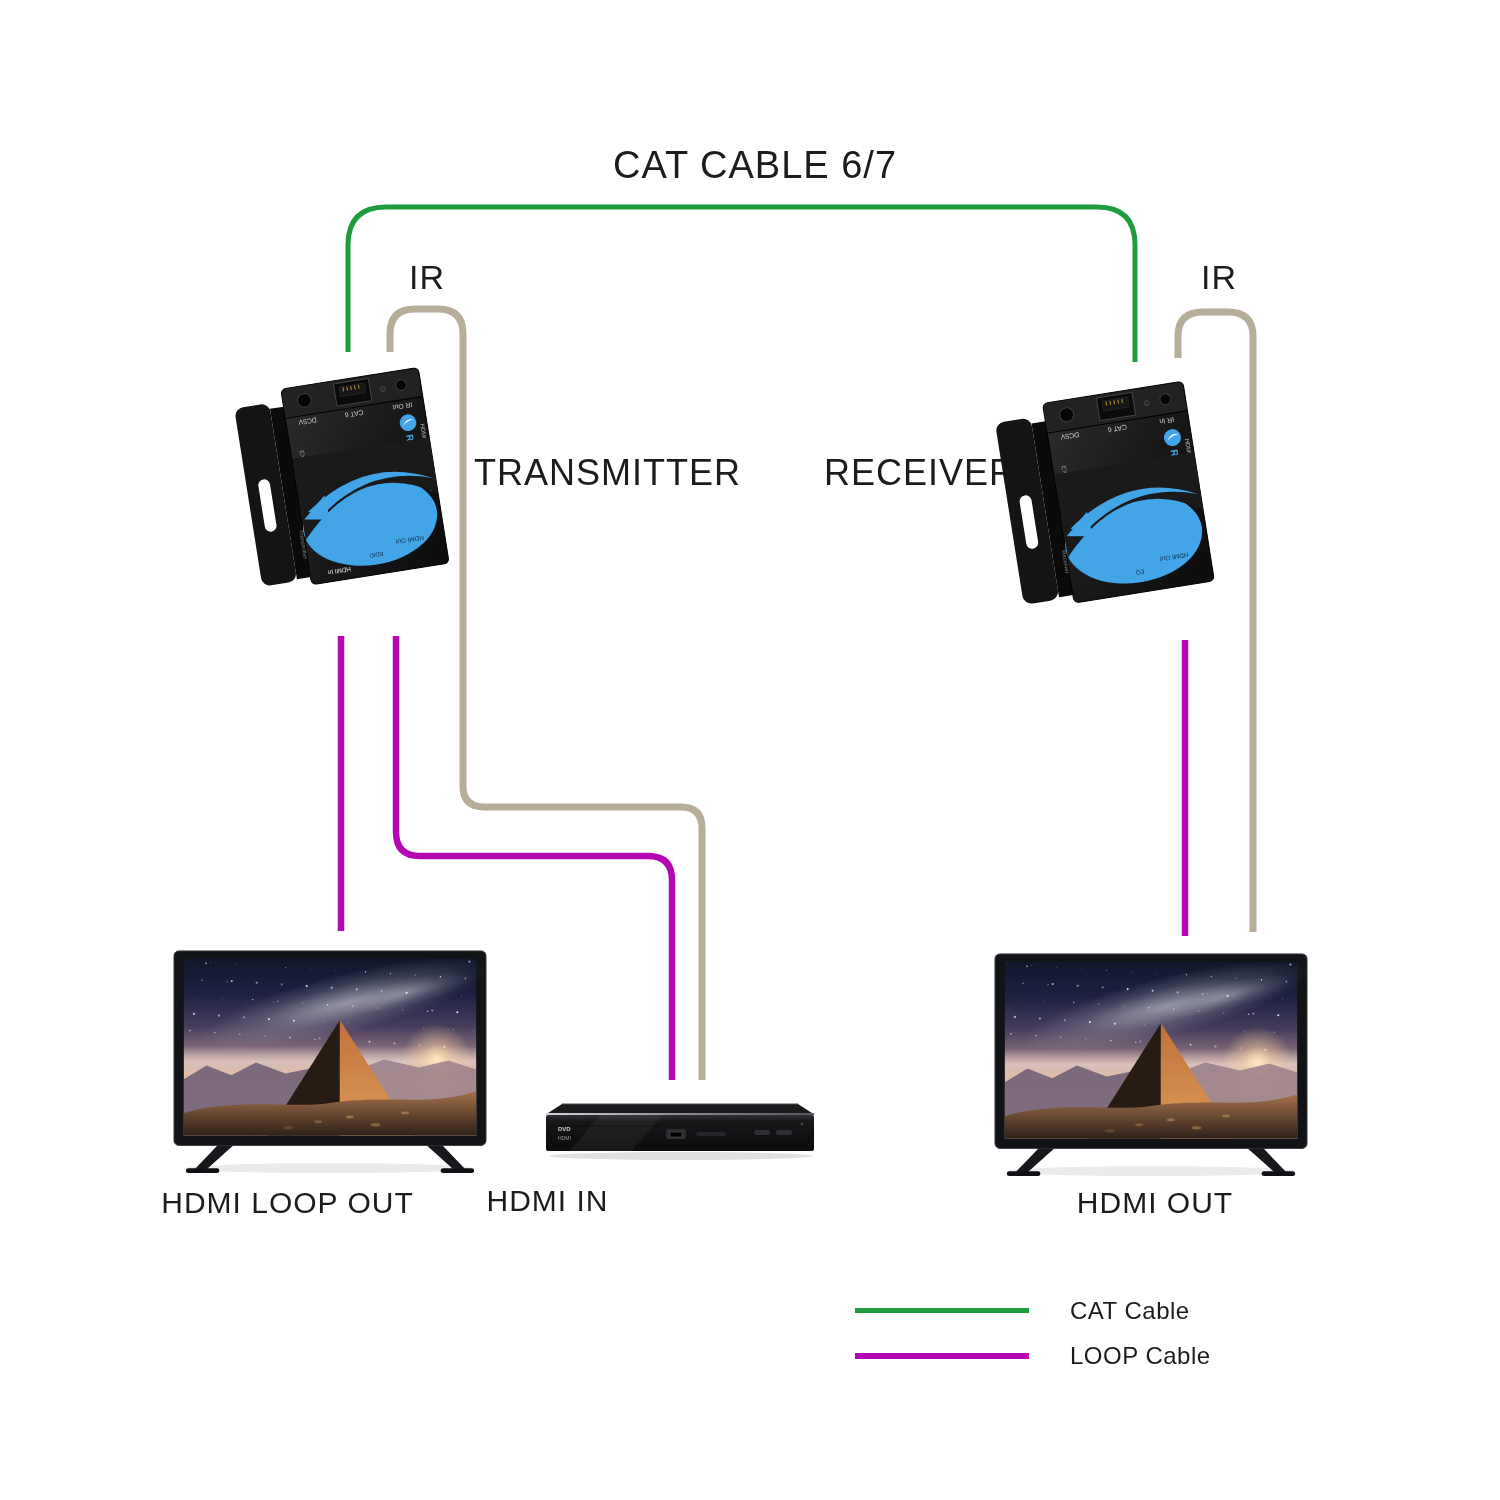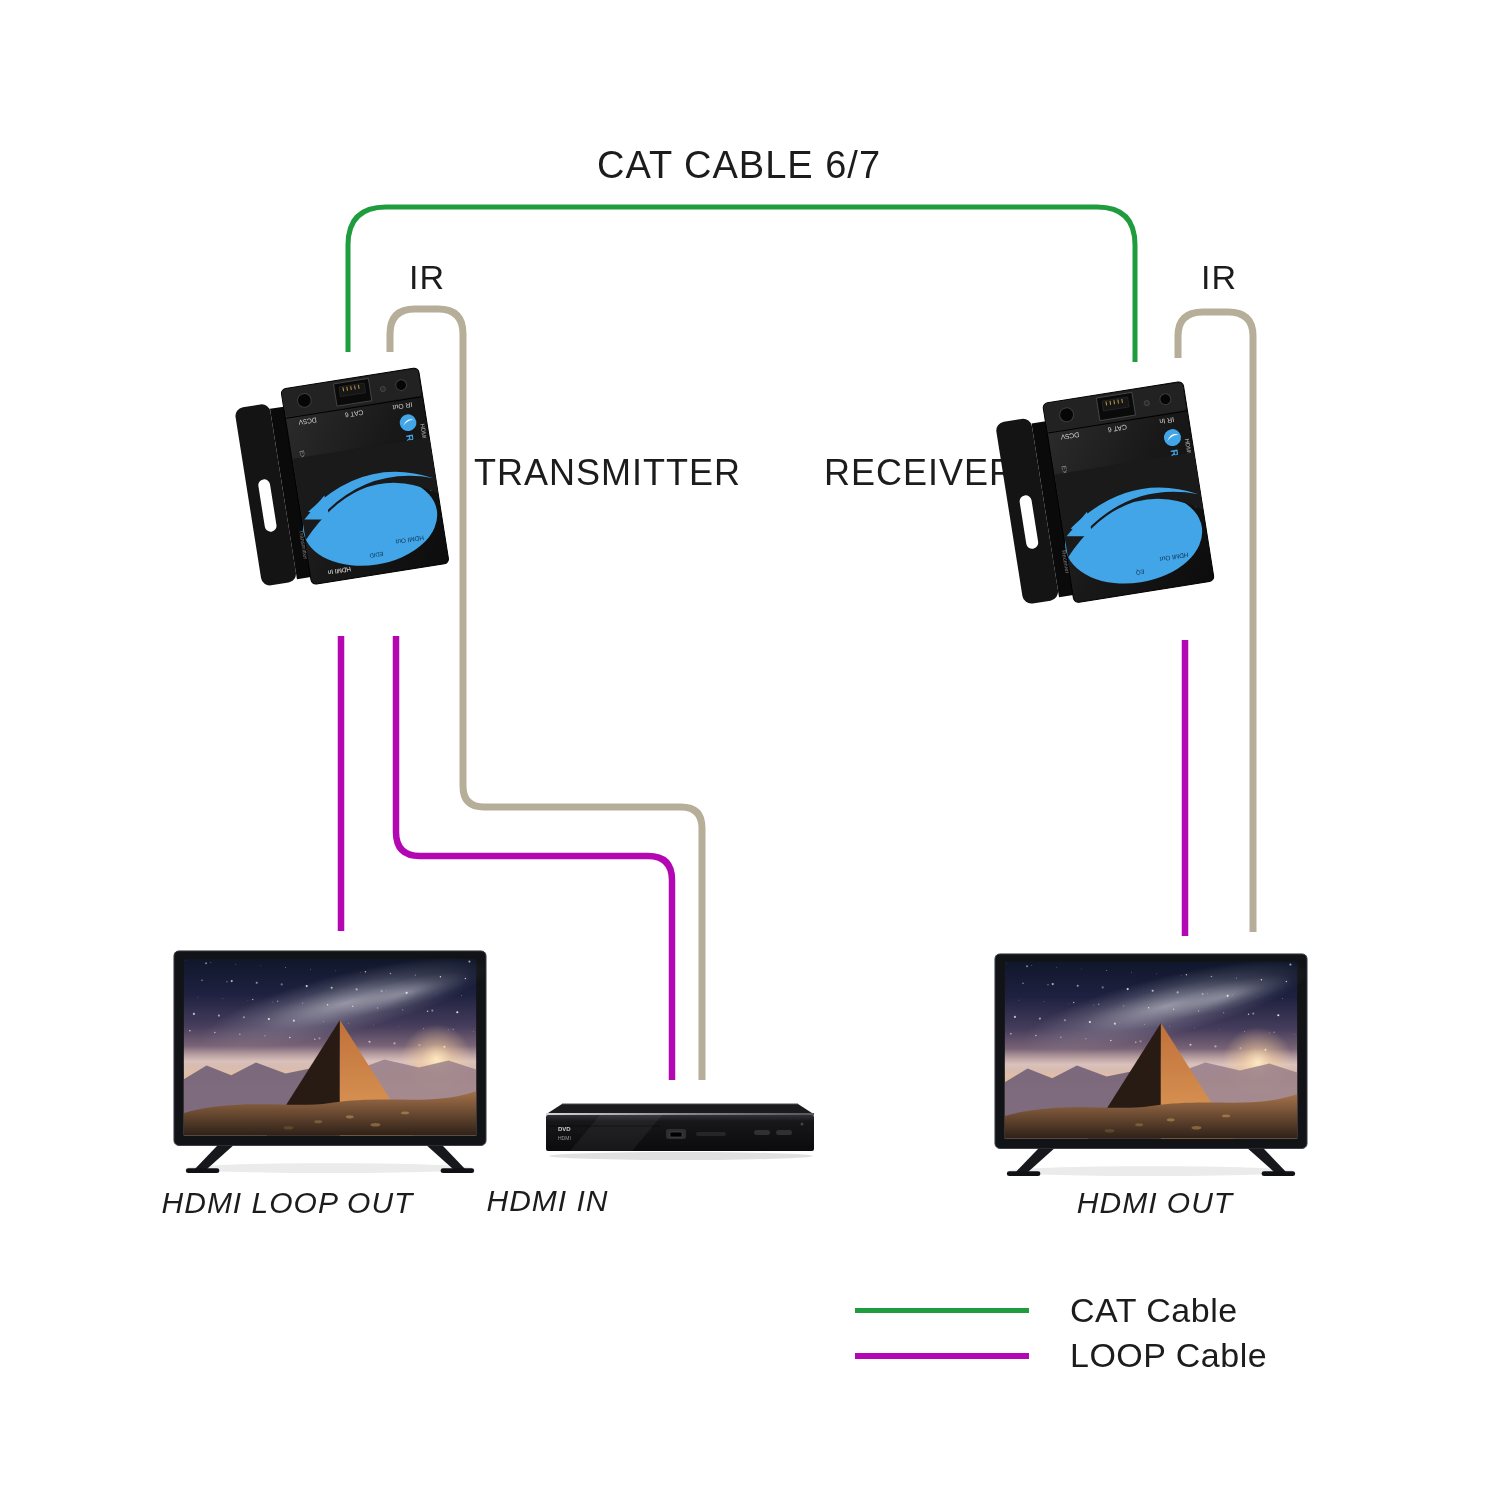--- a/index.html
+++ b/index.html
@@ -3,29 +3,29 @@
 <meta charset="utf-8">
 <style>
   html,body{margin:0;padding:0;background:#ffffff;}
   #canvas{position:relative;width:1500px;height:1500px;background:#ffffff;overflow:hidden;
           font-family:"Liberation Sans",sans-serif;color:#1c1c1c;}
   .abs{position:absolute;}
   .lbl{position:absolute;text-align:center;color:#1c1c1c;letter-spacing:1px;white-space:nowrap;}
   .lbl-title{font-size:38px;}
   .lbl-mid{font-size:36px;}
   .lbl-ir{font-size:34px;}
-  .lbl-bottom{font-size:30px;font-style:italic;}
+  .lbl-bottom{font-size:30px;}
   #cables{position:absolute;left:0;top:0;}
   .device{position:absolute;transform:rotate(-9deg);}
   .tv{position:absolute;width:316px;height:231px;}
   .dvd{position:absolute;width:282px;height:64px;}
   #legend{position:absolute;left:855px;top:1288px;}
   .legend-row{display:flex;align-items:center;height:45px;}
   .legend-line{width:174px;flex:0 0 174px;}
-  .legend-label{margin-left:41px;font-size:34px;color:#1c1c1c;letter-spacing:0.5px;white-space:nowrap;}
+  .legend-label{margin-left:41px;font-size:24px;color:#1c1c1c;letter-spacing:0.5px;white-space:nowrap;}
   svg text{font-family:"Liberation Sans",sans-serif;}
 </style>
 </head>
 <body>
 
 <div id="canvas">
 
   <svg class="abs" width="0" height="0" aria-hidden="true">
     <defs>
       <linearGradient id="sky" x1="0" y1="0" x2="0" y2="1">
@@ -80,21 +80,21 @@
 
   <svg id="cables" width="1500" height="1500" viewBox="0 0 1500 1500">
     <path d="M348 352 L348 245 Q348 207 386 207 L1097 207 Q1135 207 1135 245 L1135 362" fill="none" stroke-width="5" stroke="#1f9c3e"></path>
     <path d="M390 352 L390 334 Q390 309 415 309 L438 309 Q463 309 463 334 L463 786 Q463 807 484 807 L681 807 Q702 807 702 828 L702 1080" fill="none" stroke-width="7" stroke="#b6ae98"></path>
     <path d="M1178 358 L1178 336 Q1178 312 1203 312 L1228 312 Q1253 312 1253 336 L1253 932" fill="none" stroke-width="7" stroke="#b6ae98"></path>
     <path d="M341 636 L341 931" fill="none" stroke-width="6.5" stroke="#b307b3"></path>
     <path d="M396 636 L396 832 Q396 856 420 856 L648 856 Q672 856 672 880 L672 1080" fill="none" stroke-width="6.5" stroke="#b307b3"></path>
     <path d="M1185 640 L1185 936" fill="none" stroke-width="6.5" stroke="#b307b3"></path>
   </svg>
 
-  <div class="lbl lbl-title" style="left:514px;top:144px;width:450px;">CAT CABLE 6/7</div>
+  <div class="lbl lbl-title" style="left:530px;top:144px;width:450px;">CAT CABLE 6/7</div>
   <div class="lbl lbl-ir" style="left:392px;top:258px;width:70px;">IR</div>
   <div class="lbl lbl-ir" style="left:1184px;top:258px;width:70px;">IR</div>
   <div class="lbl lbl-mid" style="left:450px;top:452px;width:315px;">TRANSMITTER</div>
   <div class="lbl lbl-mid" style="left:805px;top:452px;width:230px;">RECEIVER</div>
   <div class="lbl lbl-bottom" style="left:135px;top:1186px;width:305px;">HDMI LOOP OUT</div>
   <div class="lbl lbl-bottom" style="left:445px;top:1184px;width:205px;">HDMI IN</div>
   <div class="lbl lbl-bottom" style="left:1030px;top:1186px;width:250px;">HDMI OUT</div>
 
   <div class="device" style="left:243px;top:369px;">
     <svg viewBox="0 0 200 225" width="196" height="221">

